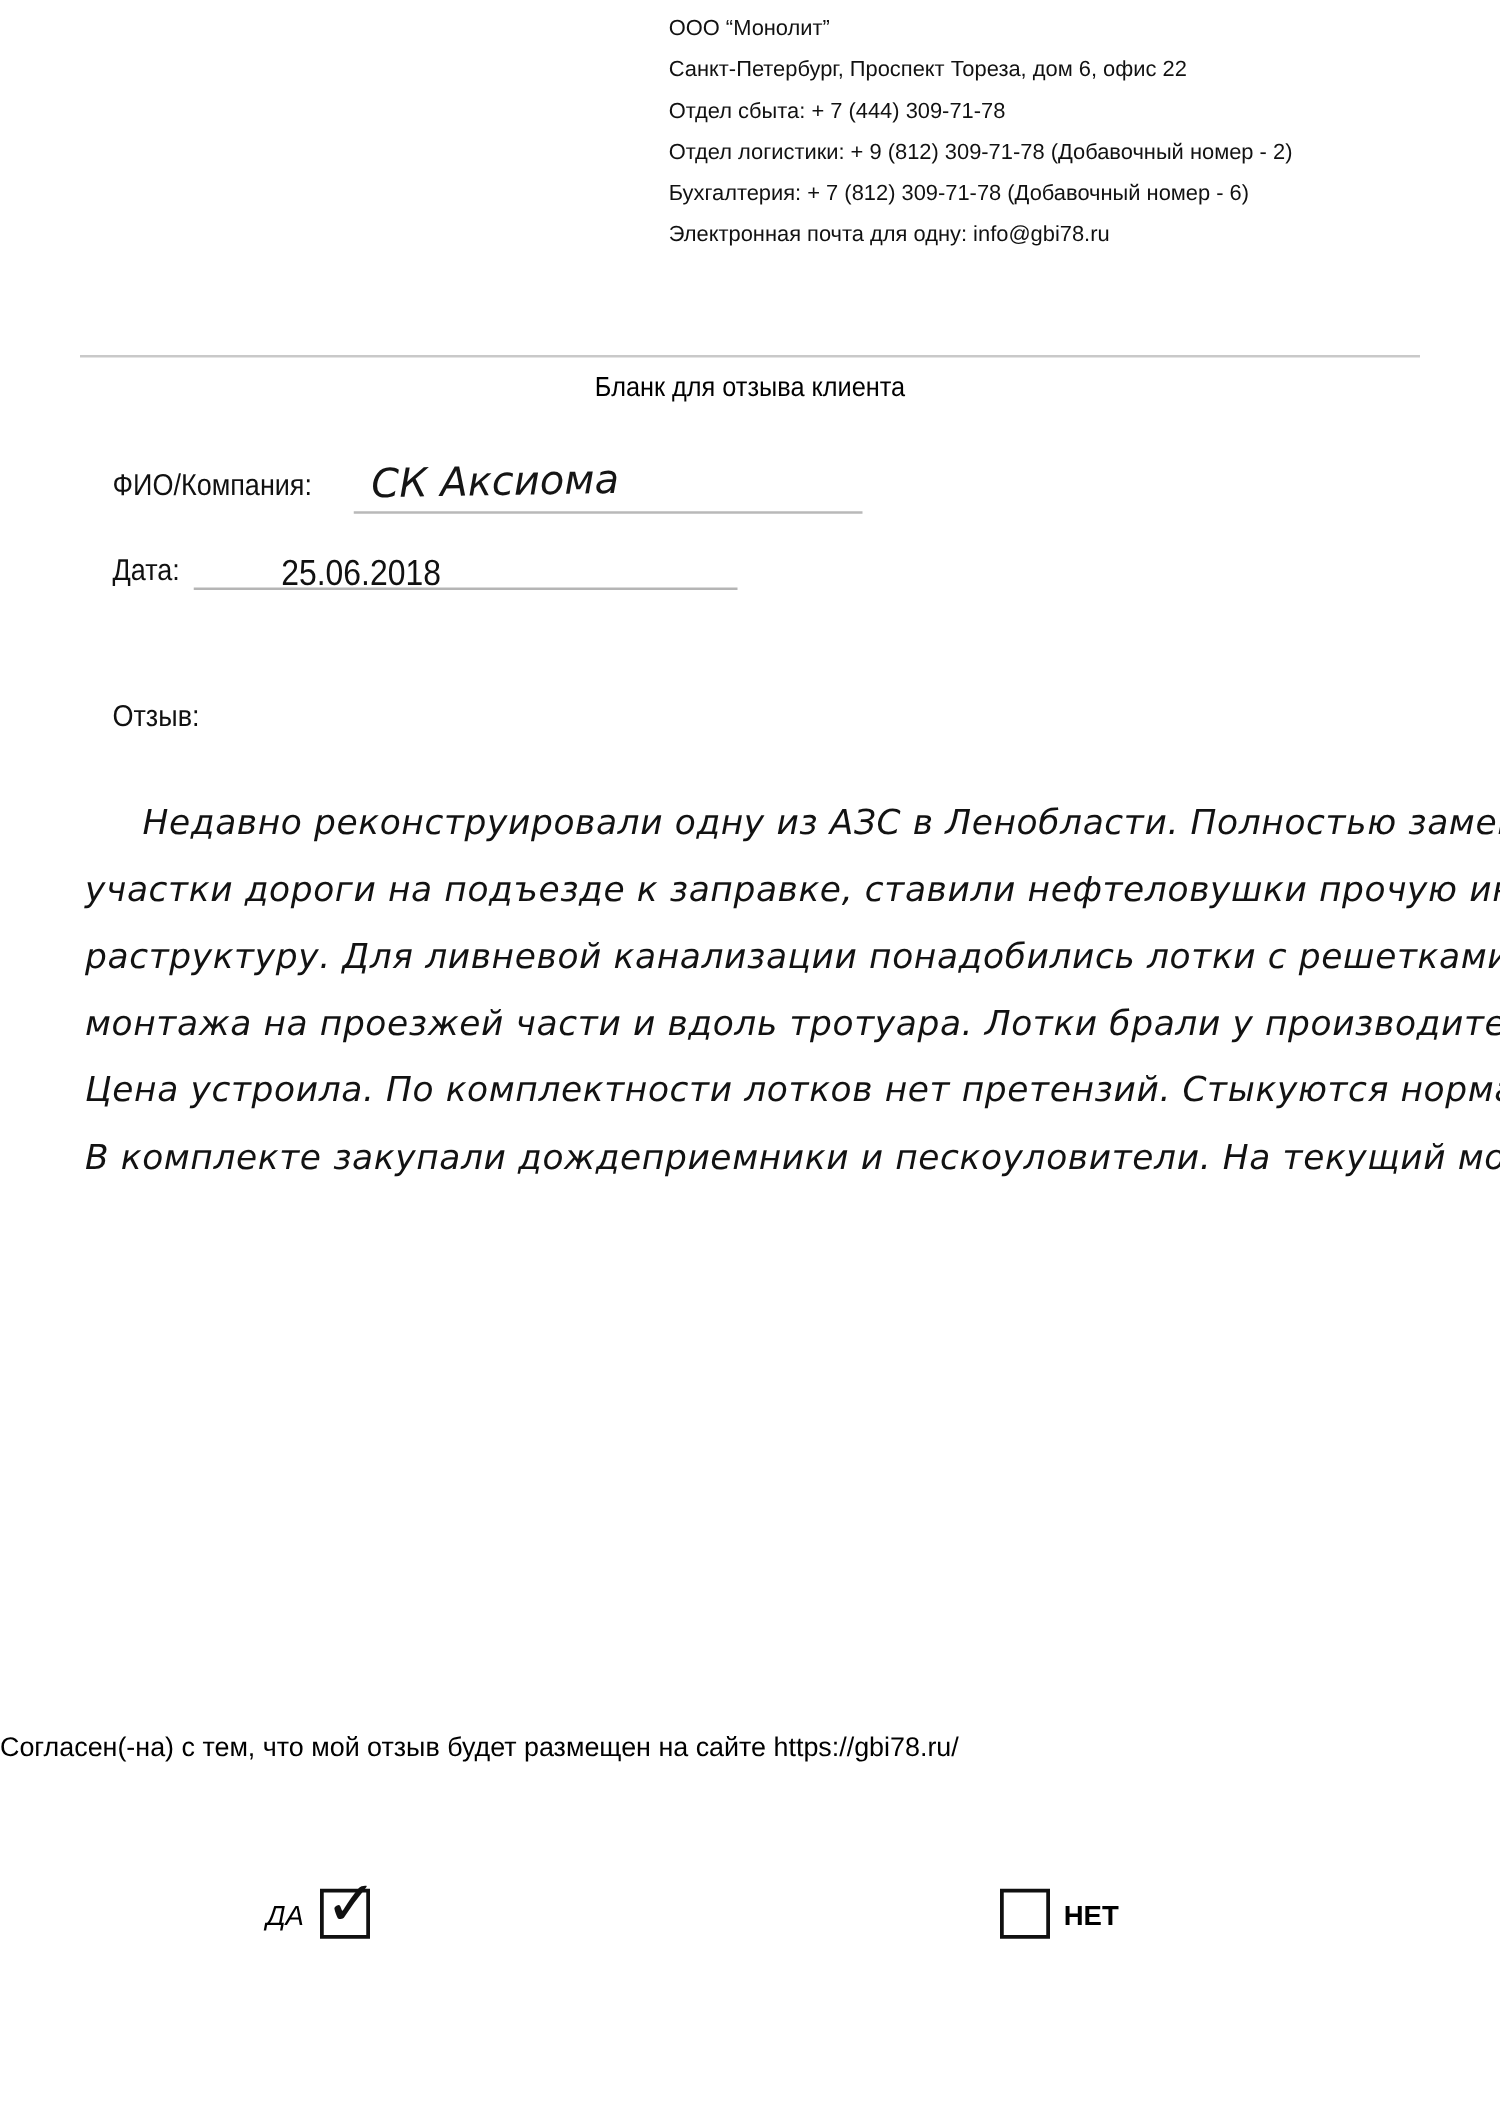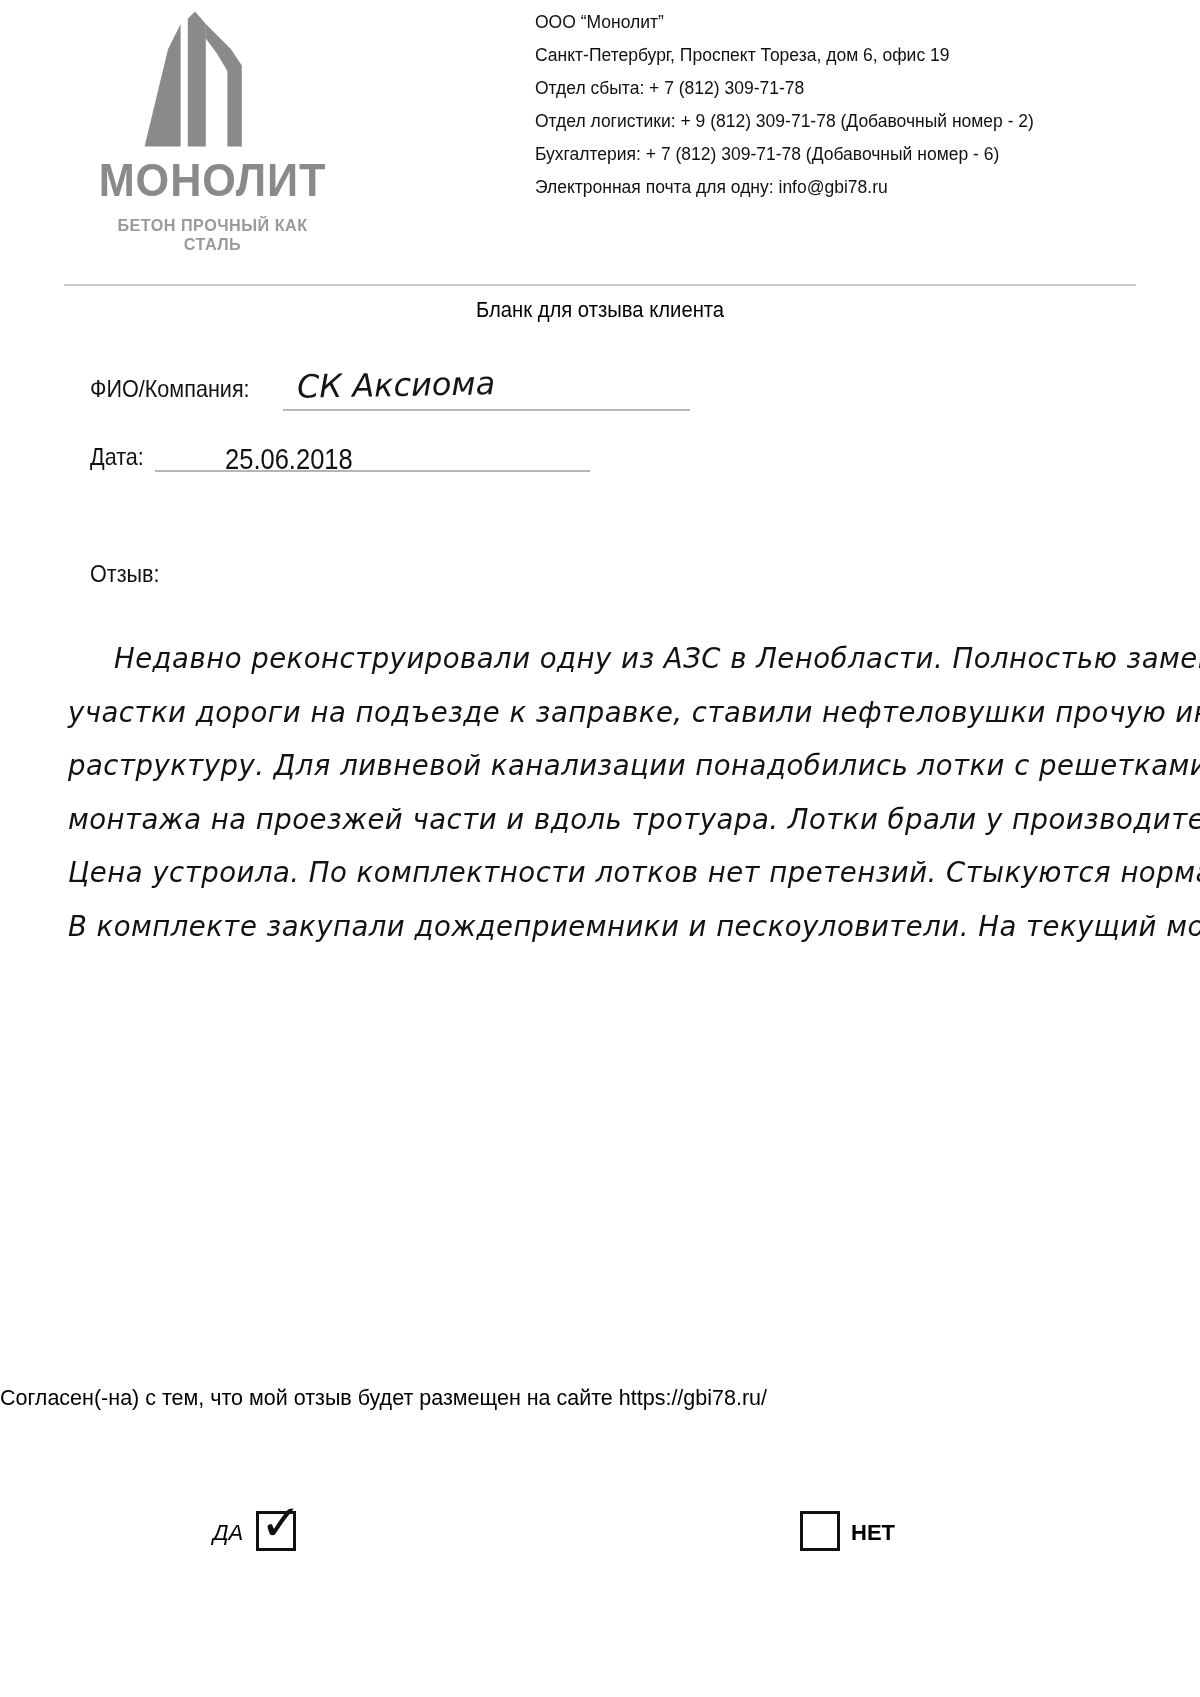--- a/index.html
+++ b/index.html
@@ -63,36 +63,25 @@
   .checkmark{
     position:absolute;top:-16px;left:1px;font-size:50px;line-height:1;
     color:#101010;font-family:"DejaVu Sans",sans-serif;
   }
 </style>
 </head>
 <body>
 
 <div class="page">
 
-  <div class="logo-block">
-    <svg class="logo-icon" width="180" height="142" viewBox="0 0 200 150">
-      <g fill="#8a8a8a">
-        <polygon points="24,150 50,42 64,14 64,150"></polygon>
-        <polygon points="72,150 72,8 80,0 92,14 92,150"></polygon>
-        <path d="M92,14 L120,42 L132,60 L132,150 L116,150 L116,66 L104,46 L92,30 Z"></path>
-      </g>
-    </svg>
-    <div class="logo-name">МОНОЛИТ</div>
-    <div class="logo-tagline">БЕТОН ПРОЧНЫЙ КАК СТАЛЬ</div>
-  </div>
 
   <div class="contact-block">
     <div class="contact-line">ООО “Монолит”</div>
-    <div class="contact-line">Санкт-Петербург, Проспект Тореза, дом 6, офис 19</div>
-    <div class="contact-line">Отдел сбыта: + 7 (812) 309-71-78</div>
+    <div class="contact-line">Санкт-Петербург, Проспект Тореза, дом 6, офис 22</div>
+    <div class="contact-line">Отдел сбыта: + 7 (444) 309-71-78</div>
     <div class="contact-line">Отдел логистики: + 9 (812) 309-71-78 (Добавочный номер - 2)</div>
     <div class="contact-line">Бухгалтерия: + 7 (812) 309-71-78 (Добавочный номер - 6)</div>
     <div class="contact-line">Электронная почта для одну: info@gbi78.ru</div>
   </div>
 
   <div class="divider"></div>
 
   <div class="form-title">Бланк для отзыва клиента</div>
 
   <div class="field-label" style="left:90px;top:375px;">ФИО/Компания:</div>

